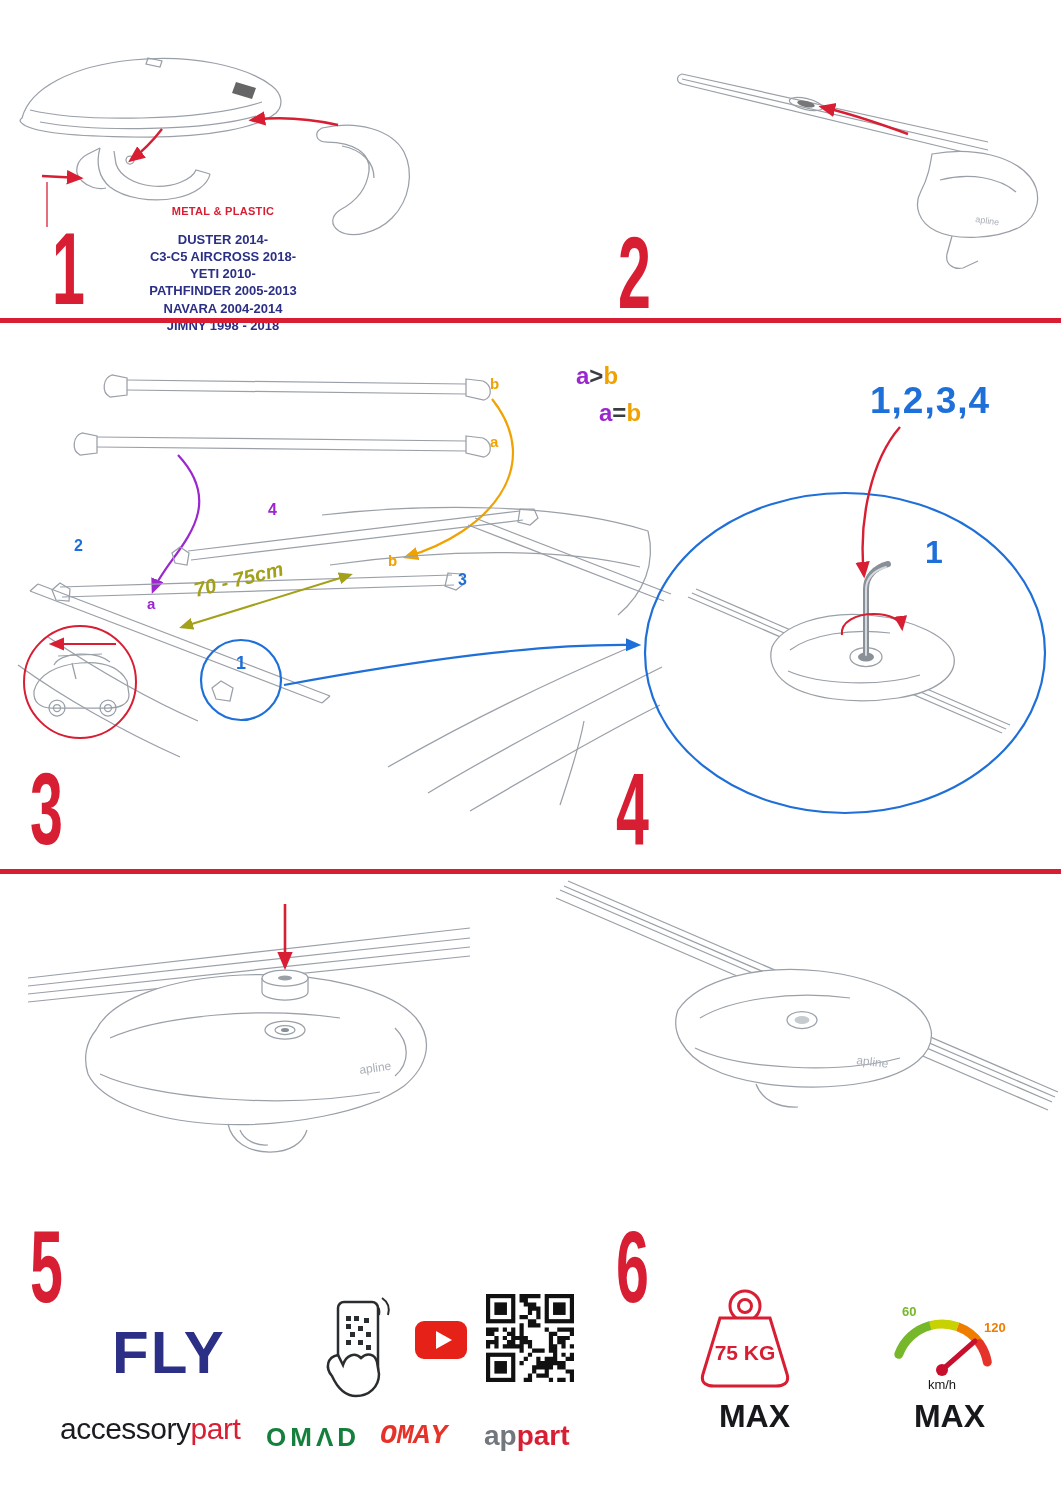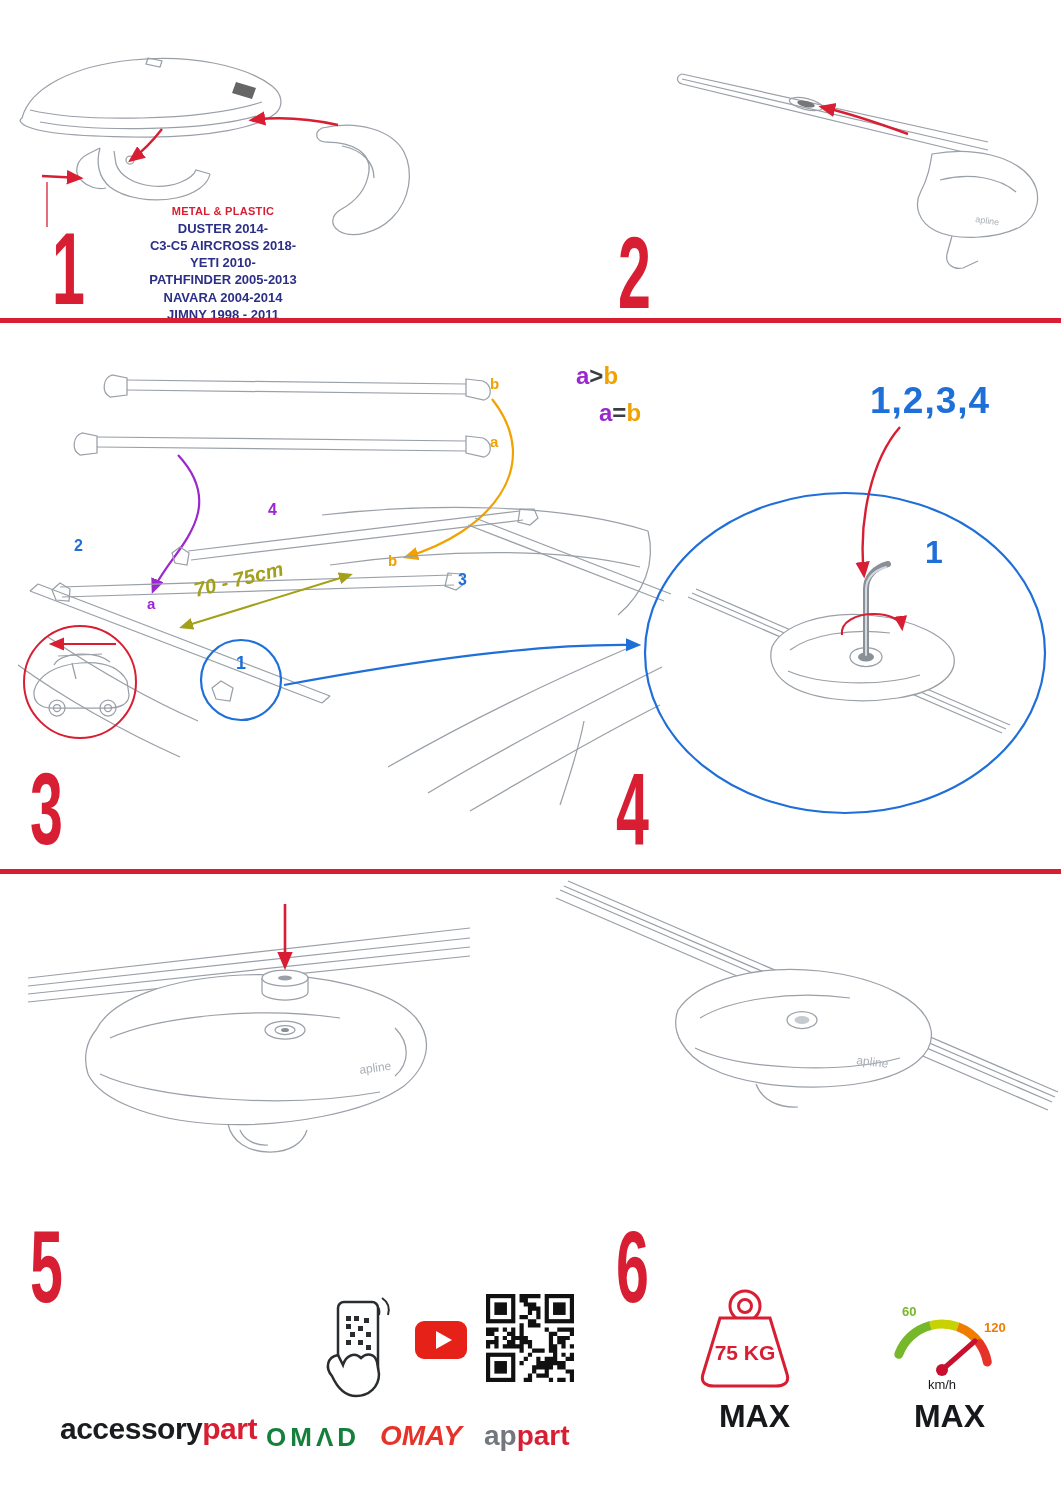--- a/index.html
+++ b/index.html
@@ -5,31 +5,31 @@
   :root{
     --red:#d81e33; --blue:#1f6fd8; --purple:#9b27cf; --orange:#f0a202;
     --olive:#a3a019; --navy:#2b2f85;
   }
   html,body{margin:0;padding:0;background:#fff;}
   .page{position:relative;width:1061px;height:1500px;background:#fff;overflow:hidden;
         font-family:"Liberation Sans",sans-serif;}
   .divider{position:absolute;left:0;width:1061px;height:5px;background:var(--red);}
   .stepnum{position:absolute;color:var(--red);font-size:102px;line-height:.82;font-weight:bold;
            transform:scaleX(.58);transform-origin:left top;}
-  .material{color:var(--red);font-weight:bold;font-size:11px;letter-spacing:.3px;margin-bottom:3px;}
+  .material{color:var(--red);font-weight:bold;font-size:11px;letter-spacing:.3px;margin-bottom:14px;}
   .models div{color:var(--navy);font-size:13px;font-weight:bold;line-height:1.32;}
   .modelsbox{position:absolute;left:118px;top:205px;width:210px;text-align:center;}
   .cmp{position:absolute;font-size:24px;font-weight:bold;}
   .cmp .p{color:var(--purple);} .cmp .o{color:var(--orange);} .cmp .k{color:#3a3d42;}
   .seq{position:absolute;color:var(--blue);font-size:37px;font-weight:bold;letter-spacing:1px;margin-top:8px;}
   .fly{position:absolute;color:var(--navy);font-size:60px;font-weight:bold;letter-spacing:2px;}
-  .brand{position:absolute;font-size:30px;font-weight:bold;letter-spacing:-.5px;}
+  .brand{position:absolute;font-size:30px;font-weight:normal;letter-spacing:-.5px;}
   .brand .red{color:var(--red);} .brand .dark{color:#1b1c1f;}
   .omad{position:absolute;font-size:26px;font-weight:bold;color:#15803d;letter-spacing:4px;}
-  .omay{position:absolute;font-size:28px;font-weight:bold;font-style:italic;color:#e6332a;}
+  .omay{position:absolute;font-size:28px;font-weight:bold;font-style:italic;color:#e6332a;font-family:Liberation Mono, monospace;}
   .apline{position:absolute;font-size:28px;font-weight:bold;}
   .apline .gray{color:#71777d;} .apline .red{color:var(--red);}
   .maxlbl{position:absolute;font-size:32px;font-weight:bold;color:#17181b;text-align:right;}
   svg{position:absolute;overflow:visible;}
   svg text{font-family:"Liberation Sans",sans-serif;}
   .ln{fill:none;}
   .sg{stroke:#9aa0a8;stroke-width:1.25;fill:none;}
   .sgf{stroke:#9aa0a8;stroke-width:1.25;fill:#fff;}
   .sr{stroke:var(--red);} .sb{stroke:var(--blue);} .sp{stroke:var(--purple);}
   .so{stroke:var(--orange);} .sl{stroke:var(--olive);}
@@ -84,21 +84,21 @@
   </svg>
 
   <div class="modelsbox">
     <div class="material">METAL &amp; PLASTIC</div>
     <div class="models">
       <div>DUSTER 2014-</div>
       <div>C3-C5 AIRCROSS 2018-</div>
       <div>YETI 2010-</div>
       <div>PATHFINDER 2005-2013</div>
       <div>NAVARA 2004-2014</div>
-      <div>JIMNY 1998 - 2011</div>
+      <div>JIMNY 1998 - 2018</div>
     </div>
   </div>
 
   <div class="stepnum" style="left:52px;top:228px">1</div>
   <div class="stepnum" style="left:618px;top:232px">2</div>
 
   <div class="divider" style="top:318px"></div>
 
   <svg style="left:0;top:335px" width="1061" height="538" viewBox="0 0 1061 538">
     <defs>
@@ -258,20 +258,21 @@
       <ellipse class="sg" cx="802" cy="142" rx="15" ry="8.5"></ellipse>
       <ellipse cx="802" cy="142" rx="7.5" ry="4" fill="#c6cbd0"></ellipse>
       <path class="sg" d="M756,206 C762,222 778,230 798,229"></path>
       <text x="856" y="186" font-size="12" class="tg" transform="rotate(7 856 186)">apline</text>
     </g>
   </svg>
 
   <div class="stepnum" style="left:30px;top:1226px">5</div>
   <div class="stepnum" style="left:616px;top:1226px">6</div>
 
+  <div class="fly" style="left:112px;top:1318px">FLY</div>
 
   <div class="brand" style="left:60px;top:1412px">
     <span class="dark">accessory</span><span class="red">part</span>
   </div>
 
   <svg style="left:312px;top:1290px" width="84" height="114" viewBox="0 0 84 114">
     <path class="ln" stroke="#2a2d30" stroke-width="2" d="M70,8 C76,12 78,18 76,25"></path>
     <path class="ln" stroke="#2a2d30" stroke-width="2" d="M63,14 C67,17 68,21 67,25"></path>
     <rect x="26" y="12" width="40" height="74" rx="6" fill="#fff" stroke="#2a2d30" stroke-width="2.5"></rect>
     <g fill="#2a2d30">

